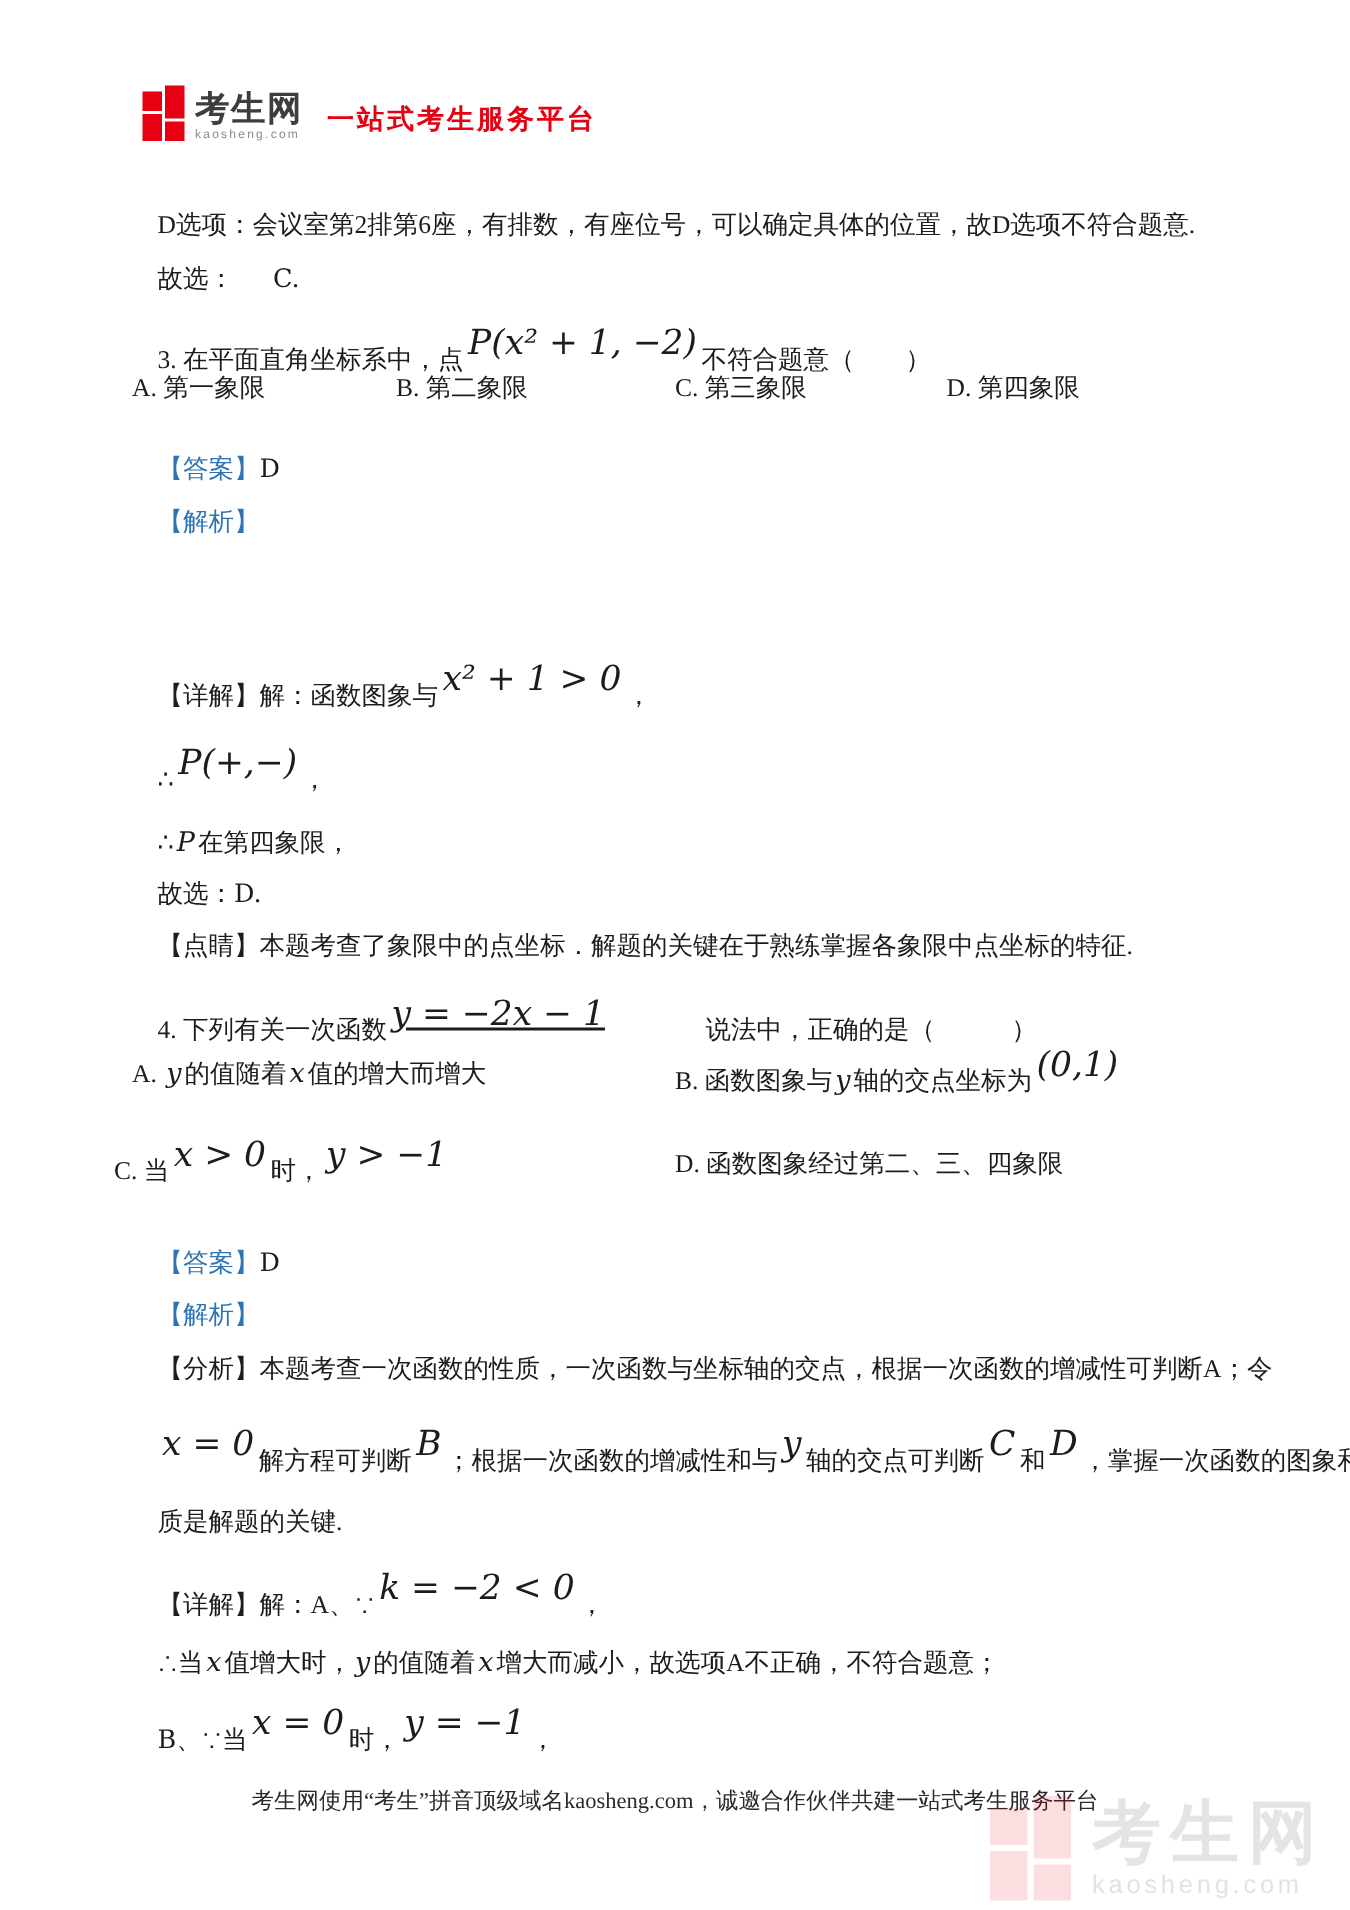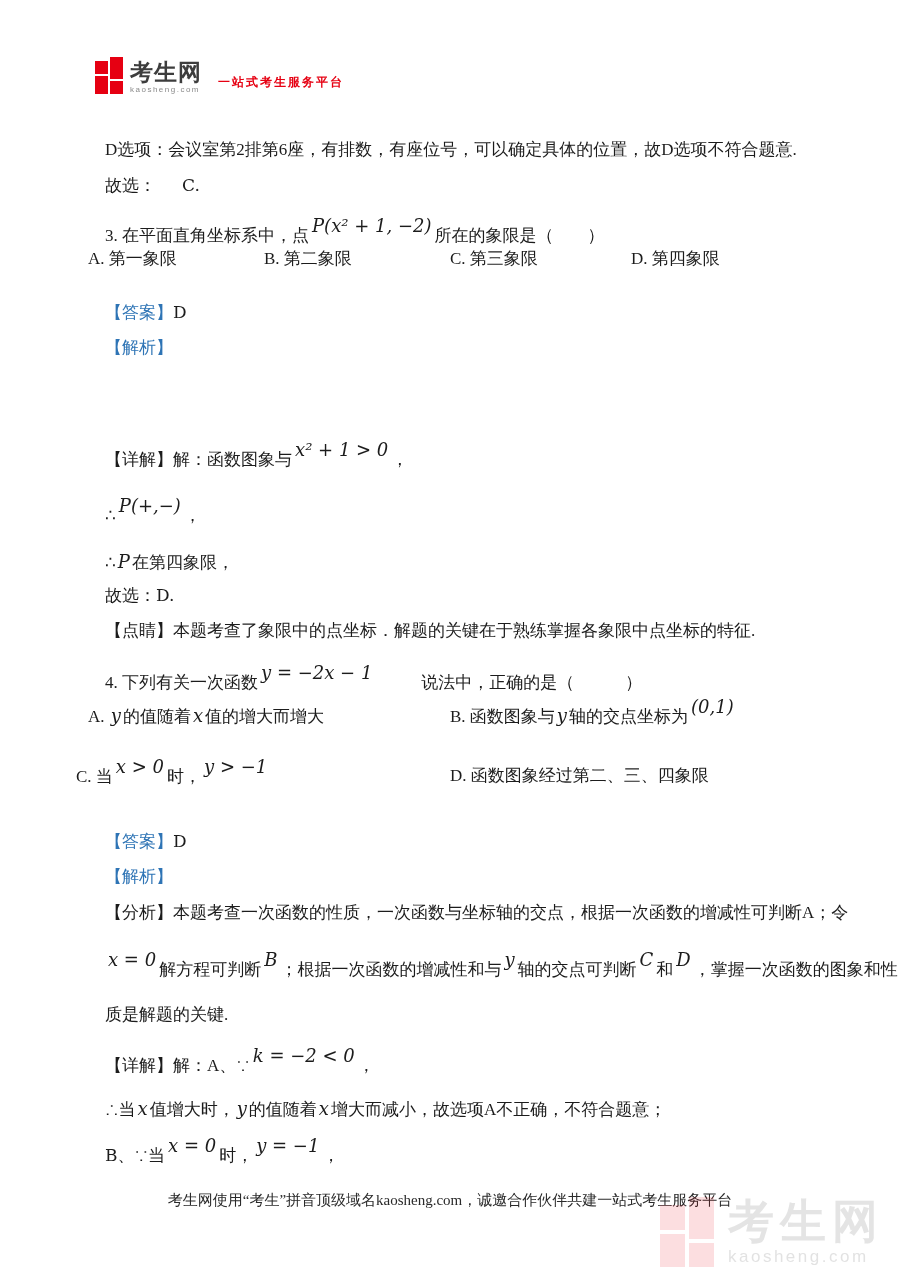--- a/index.html
+++ b/index.html
@@ -4,38 +4,38 @@
 <style>
   html,body{margin:0;padding:0;background:#ffffff;}
   .page{
     position:relative;width:900px;height:1273px;background:#ffffff;
     color:#1c1c1c;font-family:"Liberation Serif","DejaVu Serif",serif;
     overflow:hidden;
   }
   .line{position:absolute;left:88px;font-size:17px;line-height:1.25;white-space:pre;}
   .m{font-family:"DejaVu Serif",serif;font-style:italic;font-size:18px;padding:0 2px;}
   .mr{position:relative;top:-9px;display:inline-block;font-family:"DejaVu Serif",serif;
-      font-style:italic;font-size:18px;padding:0 3px;}
+      font-style:italic;font-size:23px;padding:0 3px;}
   .lat{font-family:"DejaVu Serif",serif;}
   .lbl{color:#2e74b5;}
   .gap{margin-left:26px;}
-  .qgap{margin-right:46px;}
+  .qgap{margin-right:64px;text-decoration:underline;}
   .abs{position:absolute;top:0;white-space:pre;}
   
   .logo{position:absolute;left:95px;top:56px;display:flex;align-items:flex-end;}
   .mark{position:relative;width:30px;height:38px;}
   .mark i{position:absolute;background:#e60012;}
   .mark .b1{left:0;top:5px;width:13px;height:13px;}
   .mark .b2{left:0;top:20px;width:13px;height:18px;}
   .mark .b3{left:15px;top:1px;width:13px;height:22px;}
   .mark .b4{left:15px;top:25px;width:13px;height:13px;}
   .brandwrap{margin-left:5px;line-height:1;}
   .brand{font-family:"Liberation Sans",sans-serif;font-weight:bold;font-size:23px;color:#3d3d3d;letter-spacing:1px;}
   .domain{font-family:"Liberation Sans",sans-serif;font-size:8px;color:#8a8a8a;letter-spacing:1.5px;margin-top:2px;}
-  .tagline{font-family:"Liberation Sans",sans-serif;font-weight:bold;font-size:12px;color:#e60012;
+  .tagline{font-family:"Liberation Sans",sans-serif;font-weight:bold;font-size:18px;color:#e60012;
            margin-left:16px;margin-bottom:3px;letter-spacing:2px;}
   
   .footer{position:absolute;left:0;top:1176px;width:900px;text-align:center;font-size:15px;color:#2a2a2a;}
   
   .watermark{position:absolute;right:16px;bottom:6px;display:flex;align-items:center;}
   .wmark{position:relative;width:58px;height:72px;margin-right:10px;}
   .wmark i{position:absolute;background:rgba(230,0,18,0.13);}
   .wmark .b1{left:0;top:10px;width:25px;height:25px;}
   .wmark .b2{left:0;top:39px;width:25px;height:33px;}
   .wmark .b3{left:29px;top:2px;width:25px;height:42px;}
@@ -66,21 +66,21 @@
   </div>
 
   <p class="line" style="top:101px">
     <span>D选项：会议室第2排第6座，有排数，有座位号，可以确定具体的位置，故D选项不符合题意.</span>
   </p>
   <p class="line" style="top:137px">
     <span>故选：</span><span class="lat gap">C.</span>
   </p>
 
   <p class="line" style="top:186px">
-    <span>3. 在平面直角坐标系中，点</span><span class="mr">P(x² + 1, −2)</span><span>所在的象限是（　　）</span>
+    <span>3. 在平面直角坐标系中，点</span><span class="mr">P(x² + 1, −2)</span><span>不符合题意（　　）</span>
   </p>
   <p class="line" style="top:231px;left:0;width:900px">
     <span class="abs" style="left:88px">A. 第一象限</span>
     <span class="abs" style="left:264px">B. 第二象限</span>
     <span class="abs" style="left:450px">C. 第三象限</span>
     <span class="abs" style="left:631px">D. 第四象限</span>
   </p>
   <p class="line" style="top:264px">
     <span class="lbl">【答案】</span><span class="lat">D</span>
   </p>

